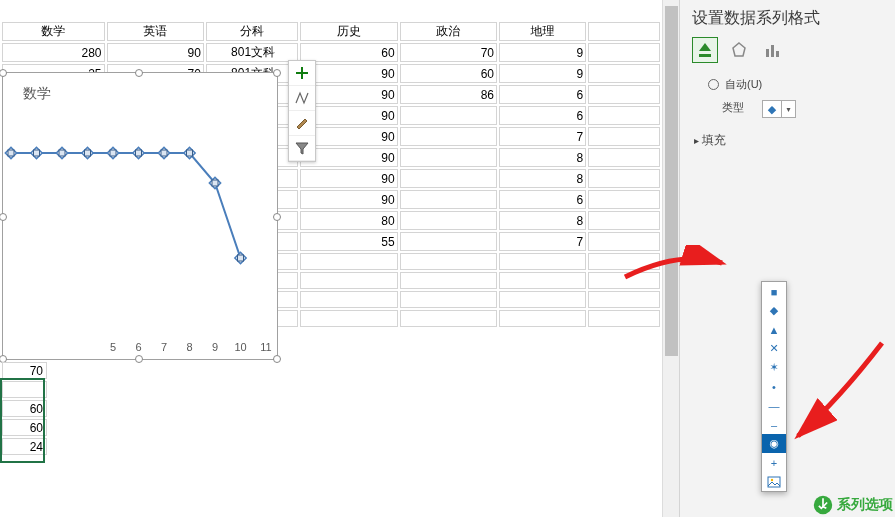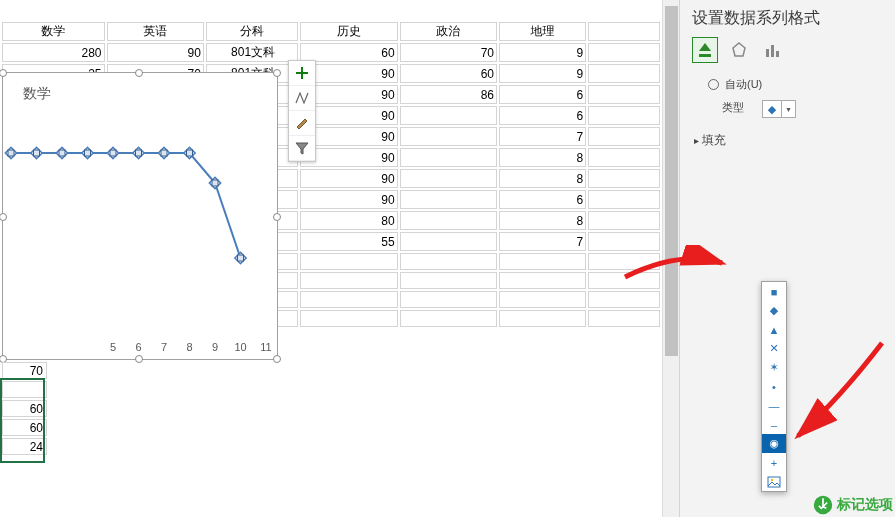--- a/index.html
+++ b/index.html
@@ -409,14 +409,14 @@
     </defs>
   <path d="M92 5 Q50 60 8 98" stroke="#e81e1e" stroke-width="5" fill="none" marker-end="url(#ah2)"></path>
 </svg>
 
 <div class="watermark">
   <svg class="wm-icon" viewBox="0 0 24 24">
       <circle cx="12" cy="12" r="11" fill="#37a93e"></circle>
       <path d="M12 4v10l4 2" stroke="#fff" stroke-width="2" fill="none"></path>
       <path d="M7 13l3 3 7-7" stroke="#fff" stroke-width="2" fill="none"></path>
     </svg>
-  <span>标记选项</span>
+  <span>系列选项</span>
 </div>
 
 </body></html>

